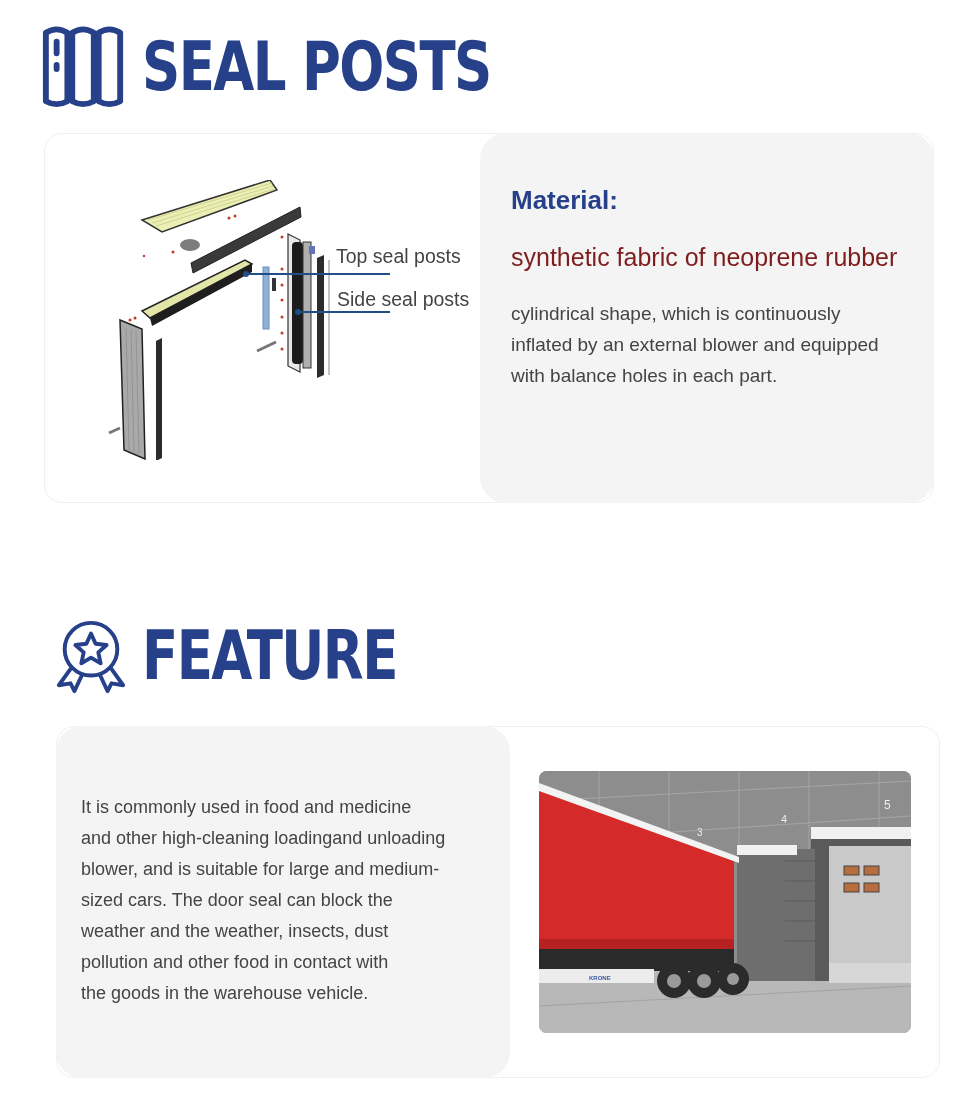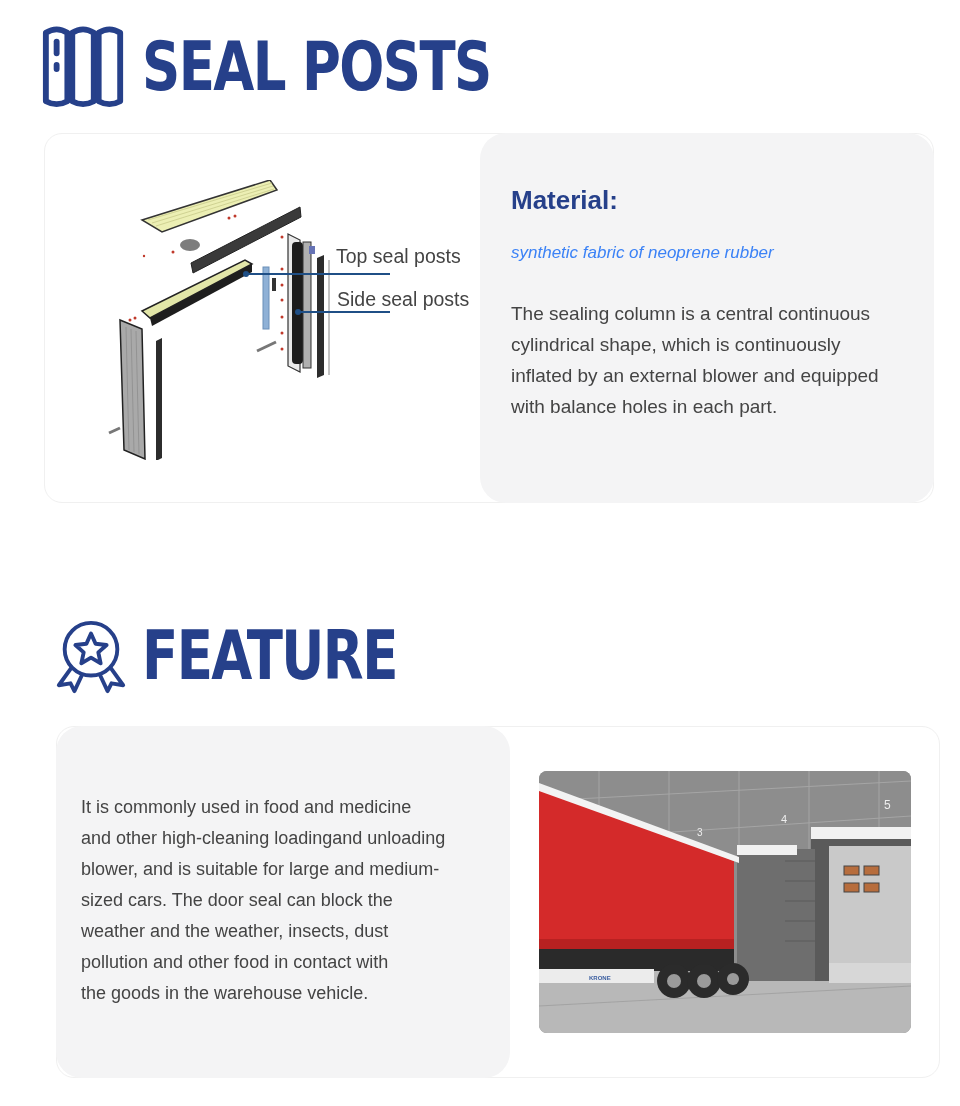--- a/index.html
+++ b/index.html
@@ -39,21 +39,21 @@
   #card2-outer { left: 56px; top: 726px; width: 884px; height: 352px; }
   #card2-gray { left: 56px; top: 726px; width: 454px; height: 352px; }
 
   .mat-title {
     position: absolute; left: 511px; top: 185px;
     font-size: 26px; font-weight: bold; color: #26408a;
     font-family: "Liberation Sans", sans-serif;
   }
   .mat-line {
     position: absolute; left: 511px; top: 243px;
-    font-size: 17px; color: #3b82f6; font-style: italic;
+    font-size: 25px; color: #7f1d1d;
   }
   .mat-desc {
     position: absolute; left: 511px; top: 298px; width: 410px;
     font-size: 19px; line-height: 31px; color: #444;
   }
   .feat-desc {
     position: absolute; left: 81px; top: 792px; width: 425px;
     font-size: 18px; line-height: 31px; color: #444;
   }
   .nowrap-line { display: block; white-space: nowrap; }
@@ -149,21 +149,20 @@
     <line x1="198" y1="132" x2="290" y2="132" stroke="#1f4f86" stroke-width="2"></line>
     <circle cx="198" cy="132" r="3" fill="#1f4f86"></circle>
   </svg>
   <div class="callout-label" style="left:236px; top:65px;">Top seal posts</div>
   <div class="callout-label" style="left:237px; top:108px;">Side seal posts</div>
 </div>
 
 <div class="mat-title">Material:</div>
 <div class="mat-line">synthetic fabric of neoprene rubber</div>
 <div class="mat-desc">
-  <span class="nowrap-line">The sealing column is a central continuous</span>
   <span class="nowrap-line">cylindrical shape, which is continuously</span>
   <span class="nowrap-line">inflated by an external blower and equipped</span>
   <span class="nowrap-line">with balance holes in each part.</span>
 </div>
 
 <div class="section-header" id="hdr-feature">
   <svg class="icon" viewBox="0 0 80 80">
     <g fill="none" stroke="#26408a" stroke-width="4" stroke-linejoin="round">
       <circle cx="40" cy="33" r="27"></circle>
       <polygon points="40,17 44.7,27.5 56,28.7 47.5,36.3 49.9,47.5 40,41.7 30.1,47.5 32.5,36.3 24,28.7 35.3,27.5"></polygon>

